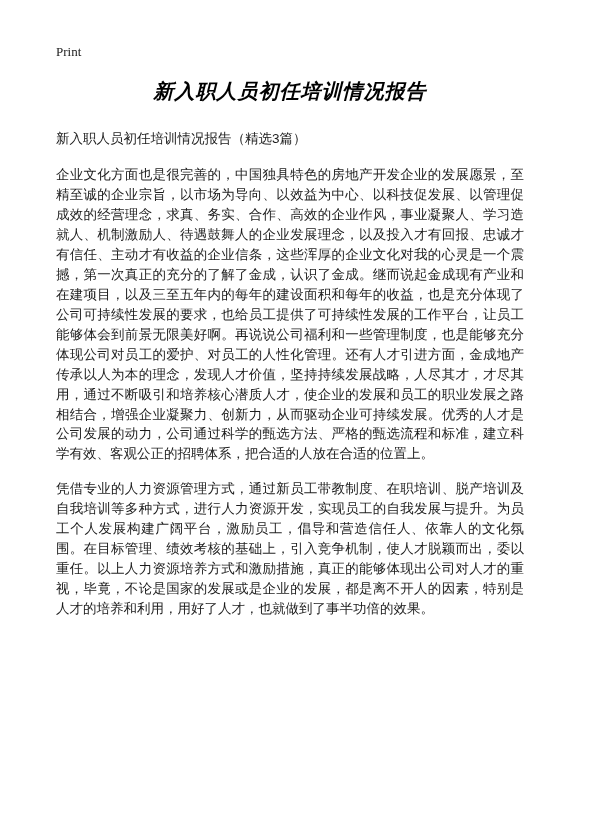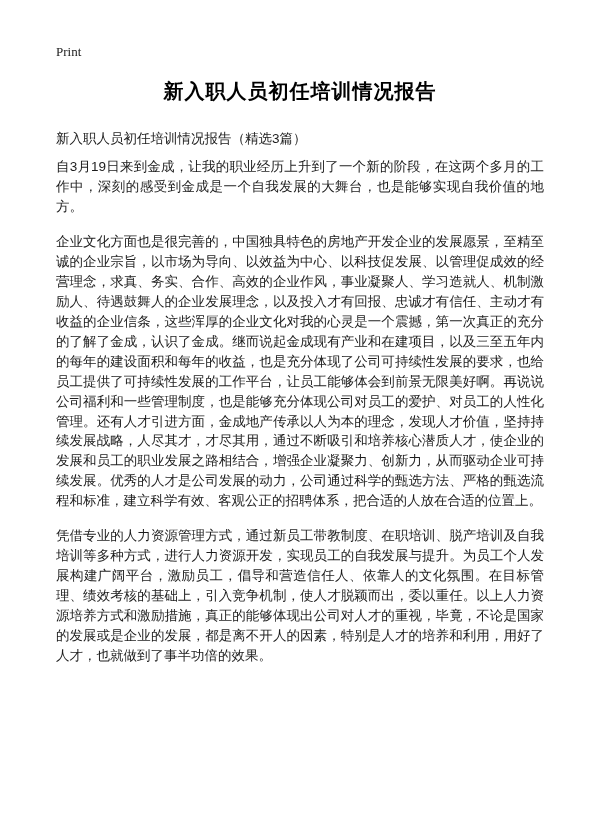--- a/index.html
+++ b/index.html
@@ -9,43 +9,44 @@
     height: 828px;
     margin: 0 auto;
     color: #1c1c1c;
     font-family: "Liberation Sans", sans-serif;
     overflow: hidden;
   }
   .page {
     width: 600px;
     height: 724px;
     background: #ffffff;
-    padding: 42px 56px 24px 56px;
+    padding: 42px 76px 24px 56px;
   }
   .print-label {
     display: inline-block;
     font-family: "Liberation Serif", serif;
     font-size: 13px;
     color: #222222;
     margin-bottom: 12px;
     cursor: pointer;
   }
   .doc-title {
     text-align: center;
     font-size: 20px;
     font-weight: 700;
     color: #000000;
     letter-spacing: 1px;
     margin: 6px 0 26px 0;
     line-height: 1.3;
+    font-style: italic;
   }
   .doc-subtitle {
     font-size: 13.5px;
     color: #1c1c1c;
-    margin-bottom: 8px;
+    margin-bottom: 16px;
     line-height: 1.4;
   }
   .section-heading {
     font-size: 13.5px;
     font-weight: 700;
     color: #000000;
     margin-bottom: 17px;
     line-height: 1.4;
   }
   .para {
@@ -61,19 +62,18 @@
 <body>
 
 <div class="page">
   <span class="print-label">Print</span>
 
   <h1 class="doc-title">新入职人员初任培训情况报告</h1>
 
   <div class="doc-subtitle">新入职人员初任培训情况报告（精选3篇）</div>
 
 
-  <p class="para">自3月19日来到金成，让我的职业经历上升到了一个新的阶段，在这两个多月的工作中，深刻的感受到金成是一个自我发展的大舞台，也是能够实现自我价值的地方。</p>
 
 
   <p class="para">企业文化方面也是很完善的，中国独具特色的房地产开发企业的发展愿景，至精至诚的企业宗旨，以市场为导向、以效益为中心、以科技促发展、以管理促成效的经营理念，求真、务实、合作、高效的企业作风，事业凝聚人、学习造就人、机制激励人、待遇鼓舞人的企业发展理念，以及投入才有回报、忠诚才有信任、主动才有收益的企业信条，这些浑厚的企业文化对我的心灵是一个震撼，第一次真正的充分的了解了金成，认识了金成。继而说起金成现有产业和在建项目，以及三至五年内的每年的建设面积和每年的收益，也是充分体现了公司可持续性发展的要求，也给员工提供了可持续性发展的工作平台，让员工能够体会到前景无限美好啊。再说说公司福利和一些管理制度，也是能够充分体现公司对员工的爱护、对员工的人性化管理。还有人才引进方面，金成地产传承以人为本的理念，发现人才价值，坚持持续发展战略，人尽其才，才尽其用，通过不断吸引和培养核心潜质人才，使企业的发展和员工的职业发展之路相结合，增强企业凝聚力、创新力，从而驱动企业可持续发展。优秀的人才是公司发展的动力，公司通过科学的甄选方法、严格的甄选流程和标准，建立科学有效、客观公正的招聘体系，把合适的人放在合适的位置上。</p>
 
   <p class="para">凭借专业的人力资源管理方式，通过新员工带教制度、在职培训、脱产培训及自我培训等多种方式，进行人力资源开发，实现员工的自我发展与提升。为员工个人发展构建广阔平台，激励员工，倡导和营造信任人、依靠人的文化氛围。在目标管理、绩效考核的基础上，引入竞争机制，使人才脱颖而出，委以重任。以上人力资源培养方式和激励措施，真正的能够体现出公司对人才的重视，毕竟，不论是国家的发展或是企业的发展，都是离不开人的因素，特别是人才的培养和利用，用好了人才，也就做到了事半功倍的效果。</p>
 </div>
 
 </body></html>

